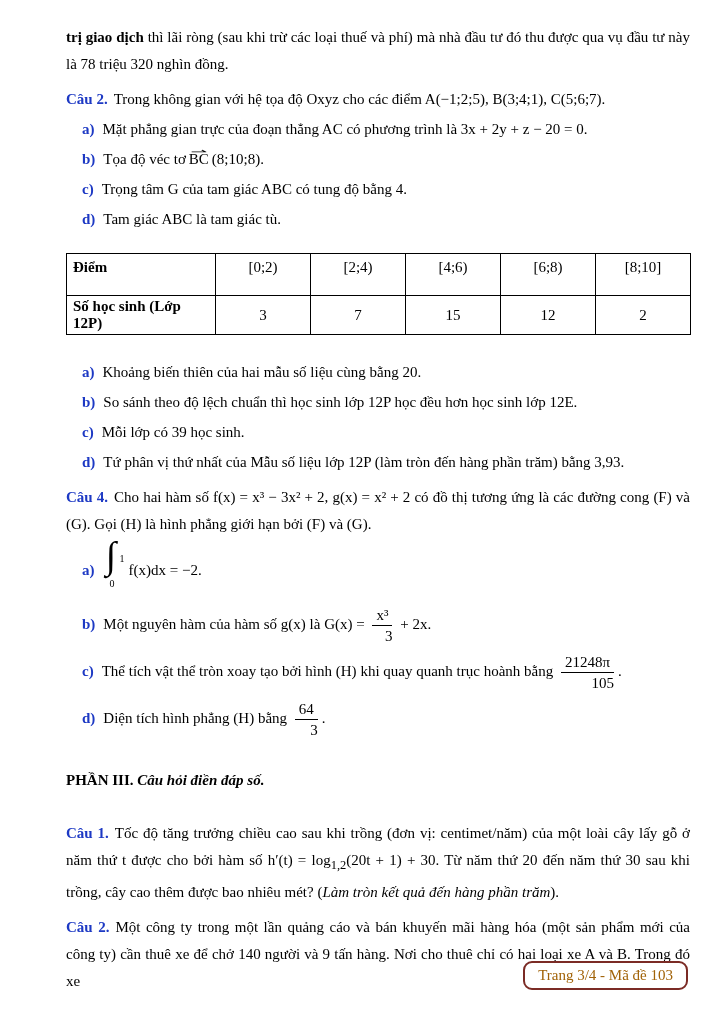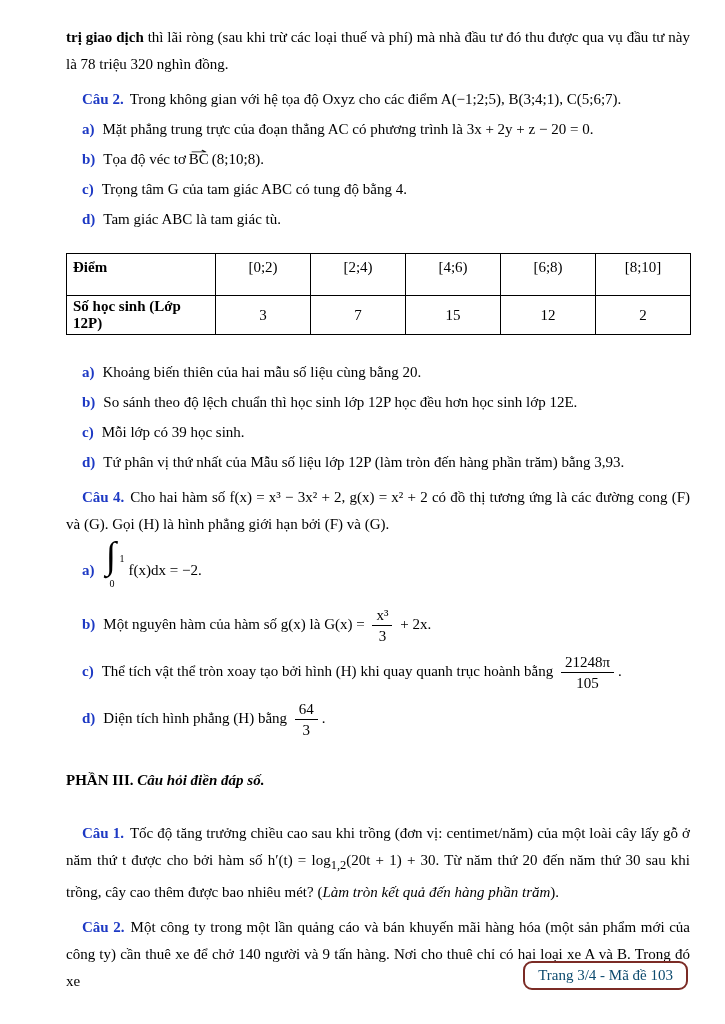--- a/index.html
+++ b/index.html
@@ -1,21 +1,21 @@
 <!DOCTYPE html>
 <html><head>
 <meta charset="utf-8">
 <style>
   * { margin:0; padding:0; box-sizing:border-box; }
   html,body { width:725px; height:1024px; background:#ffffff; overflow:hidden; }
   body { font-family:"Liberation Serif", serif; font-size:15px; color:#000; position:relative; }
   .page { padding:24px 35px 0 66px; width:725px; }
 
   .para { line-height:27px; text-align:justify; }
-  .qlabel { font-weight:bold; color:#1d39c4; margin-right:6px;margin-left:16px; }
+  .qlabel { font-weight:bold; color:#1d39c4; margin-right:6px; }
   .blk { font-weight:bold; }
   .m { }
 
   .items { margin-left:16px; }
   .item { line-height:27px; margin:3px 0; text-align:left; }
   .ilabel { font-weight:bold; color:#1d39c4; margin-right:8px; }
 
   
   .vec { position:relative; display:inline-block; margin:0 3px; }
   .vec::before { content:"⇀"; position:absolute; top:-0.78em; left:50%;
@@ -32,48 +32,48 @@
   .cellnum { text-align:center; }
   .rowlabel { font-weight:bold; }
 
   
   .integral { position:relative; display:inline-block; width:24px; height:48px; vertical-align:middle; margin-right:2px; }
   .int-glyph { position:absolute; left:3px; top:-6px; font-size:38px; }
   .int-upper { position:absolute; top:-3px; left:17px; font-size:10px; }
   .int-lower { position:absolute; bottom:-1px; left:7px; font-size:10px; }
 
   
-  .frac { display:inline-block; vertical-align:middle; text-align:center; margin:0 4px; line-height:1.2; }
+  .frac { display:inline-block; vertical-align:middle; text-align:right; margin:0 4px; line-height:1.2; }
   .frac .num { display:block; border-bottom:1px solid #000; padding:0 4px 1px; }
   .frac .den { display:block; padding-top:1px; }
 
   .q4item { margin:8px 0; }
   .q4item.tall { margin:10px 0; }
 
   .part3-heading { margin-top:28px; margin-bottom:26px; line-height:27px; }
   .part3-bold { font-weight:bold; }
   .part3-italic { font-weight:bold; font-style:italic;text-align:center; }
 
   .pspace { margin-top:8px; }
   .note-italic { font-style:italic; }
 
   .footer-badge { position:absolute; top:961px; right:37px; border:2px solid #7b2b25;
-                  border-radius:9px; padding:4px 13px; color:#0c4a6e; font-size:15px; background:#fff; }
+                  border-radius:9px; padding:4px 13px; color:#a16207; font-size:15px; background:#fff; }
 </style>
 </head>
 <body>
 
 <div class="page">
 
   <p class="para"><span class="blk">trị giao dịch</span><span> thì lãi ròng (sau khi trừ các loại thuế và phí) mà nhà đầu tư đó thu được qua vụ đầu tư này là 78 triệu 320 nghìn đồng.</span></p>
 
   <p class="para pspace"><span class="qlabel">Câu 2.</span><span>Trong không gian với hệ tọa độ </span><span class="m">Oxyz</span><span> cho các điểm </span><span class="m">A</span><span>(−1;2;5), </span><span class="m">B</span><span>(3;4;1), </span><span class="m">C</span><span>(5;6;7).</span></p>
 
   <div class="items">
-    <div class="item"><span class="ilabel">a)</span><span>Mặt phẳng trung trực của đoạn thẳng </span><span class="m">AC</span><span> có phương trình là 3</span><span class="m">x</span><span> + 2</span><span class="m">y</span><span> + </span><span class="m">z</span><span> − 20 = 0.</span></div>
+    <div class="item"><span class="ilabel">a)</span><span>Mặt phẳng gian trực của đoạn thẳng </span><span class="m">AC</span><span> có phương trình là 3</span><span class="m">x</span><span> + 2</span><span class="m">y</span><span> + </span><span class="m">z</span><span> − 20 = 0.</span></div>
     <div class="item"><span class="ilabel">b)</span><span>Tọa độ véc tơ</span><span class="vec"><span class="m">BC</span></span><span>(8;10;8).</span></div>
     <div class="item"><span class="ilabel">c)</span><span>Trọng tâm </span><span class="m">G</span><span> của tam giác </span><span class="m">ABC</span><span> có tung độ bằng 4.</span></div>
     <div class="item"><span class="ilabel">d)</span><span>Tam giác </span><span class="m">ABC</span><span> là tam giác tù.</span></div>
   </div>
 
 
   <div class="tblwrap">
     <table>
       <colgroup>
           <col style="width:149px">

